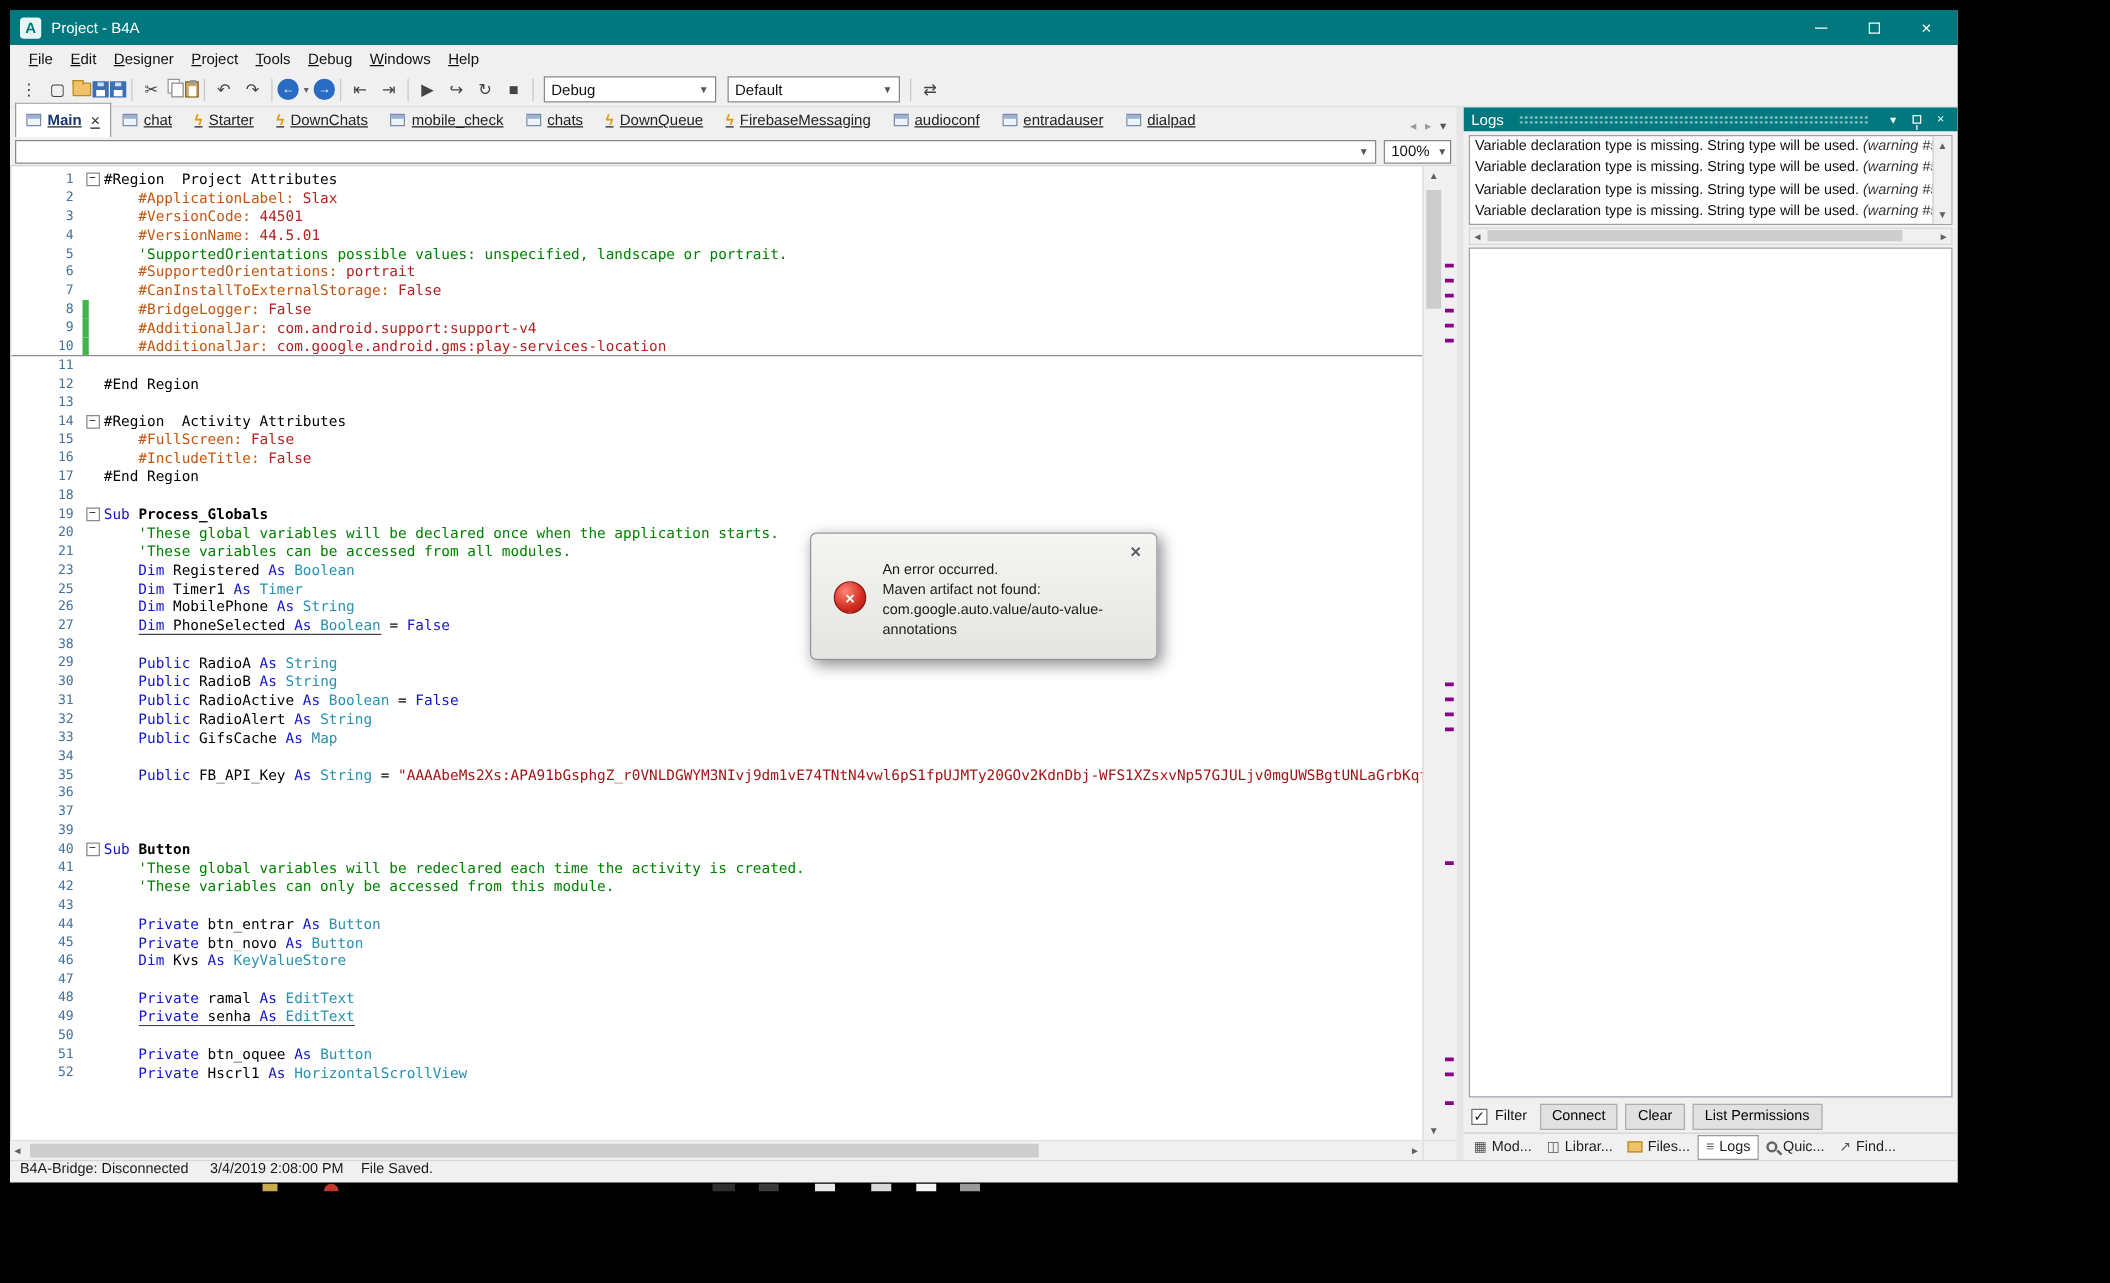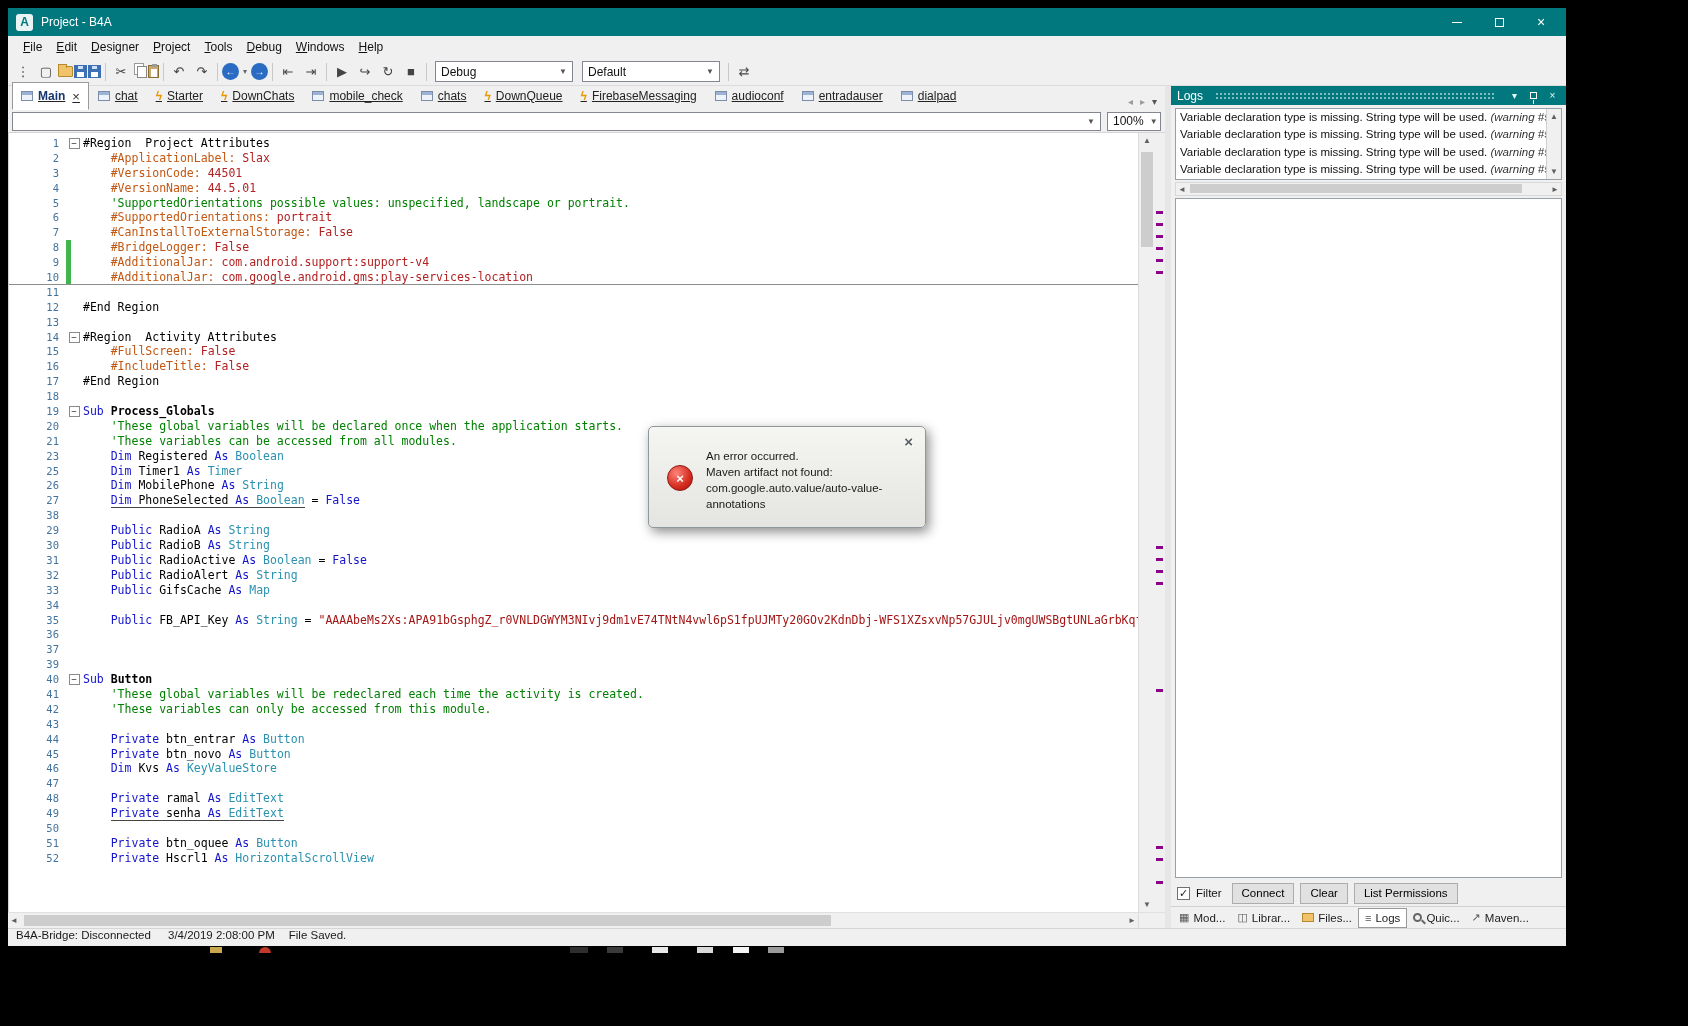--- a/index.html
+++ b/index.html
@@ -458,21 +458,21 @@
             <div class="ptab active">
               <span class="pticon">≡</span>
               <span>Logs</span>
             </div>
             <div class="ptab">
               <span class="pticon mag"></span>
               <span>Quic...</span>
             </div>
             <div class="ptab">
               <span class="pticon">↗</span>
-              <span>Maven...</span>
+              <span>Find...</span>
             </div>
           </div>
       </div>
     </div>
 
     <div class="statusbar">
       <span class="sb-bridge">B4A-Bridge: Disconnected</span>
       <span class="sb-time">3/4/2019 2:08:00 PM</span>
       <span class="sb-file">File Saved.</span>
     </div>

